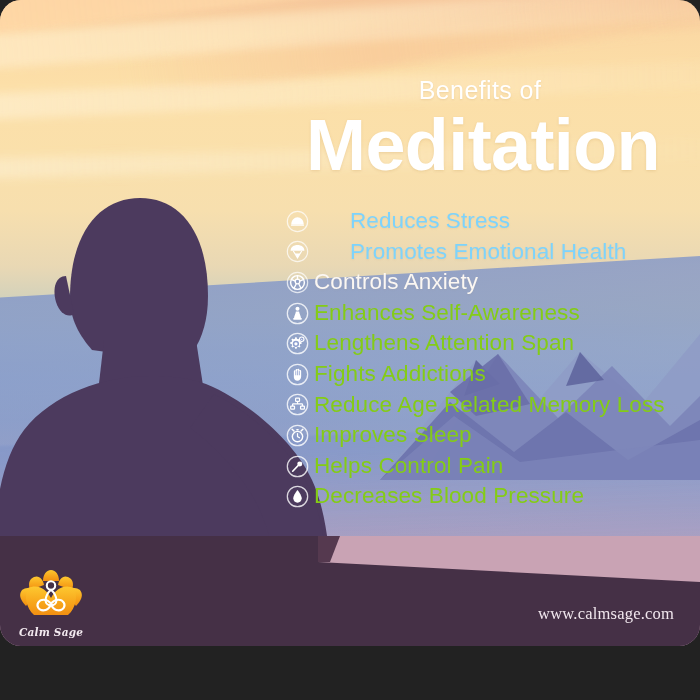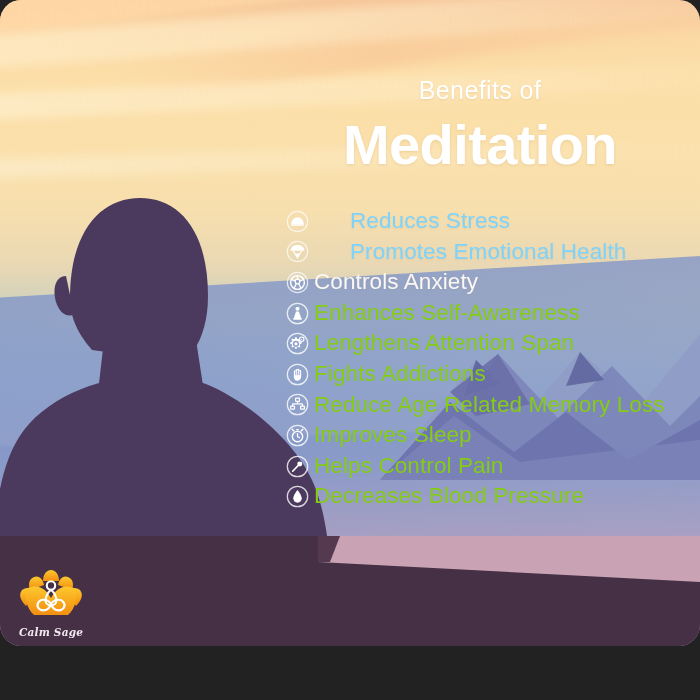--- a/index.html
+++ b/index.html
@@ -130,26 +130,27 @@
   .headline .kicker {
     font-size: 25px;
     font-weight: 400;
     letter-spacing: 0.4px;
     line-height: 1;
     display: block;
     text-shadow: 0 1px 2px rgba(180,130,60,0.18);
   }
   .headline .main {
     display: block;
-    font-size: 56px;
+    font-size: 72px;
     font-weight: 700;
     letter-spacing: -0.6px;
     line-height: 1.06;
-    margin-top: 12px;
+    margin-top: 4px;
     text-shadow: 0 1px 3px rgba(180,130,60,0.20);
+    text-align: right;
   }
 
   .benefits {
     position: absolute;
     left: 286px; top: 206px;
     width: 400px;
     list-style: none;
     margin: 0; padding: 0;
   }
   .benefit {
@@ -414,14 +415,15 @@
       <path d="M33,21.8 C29.4,25 27.6,29 27.6,32.5 C27.6,35.4 30,37.4 33,37.4
                C36,37.4 38.4,35.4 38.4,32.5 C38.4,29 36.6,25 33,21.8 Z" fill="none" stroke="#ffffff" stroke-width="2.1" stroke-linejoin="round"></path>
 
       <path d="M33,35.6 C29,30.5 22.5,30.8 20.2,34.6 C18.2,38 20.6,42.4 25.2,42.4
                C29,42.4 31.6,39.8 33,36.4 C34.4,39.8 37,42.4 40.8,42.4
                C45.4,42.4 47.8,38 45.8,34.6 C43.5,30.8 37,30.5 33,35.6 Z" fill="none" stroke="#ffffff" stroke-width="2.1" stroke-linejoin="round"></path>
     </svg>
     <span class="logo-text">Calm Sage</span>
   </div>
 
+  <div class="site-url">www.calmsage.com</div>
 
 </div>
 
 </body></html>

